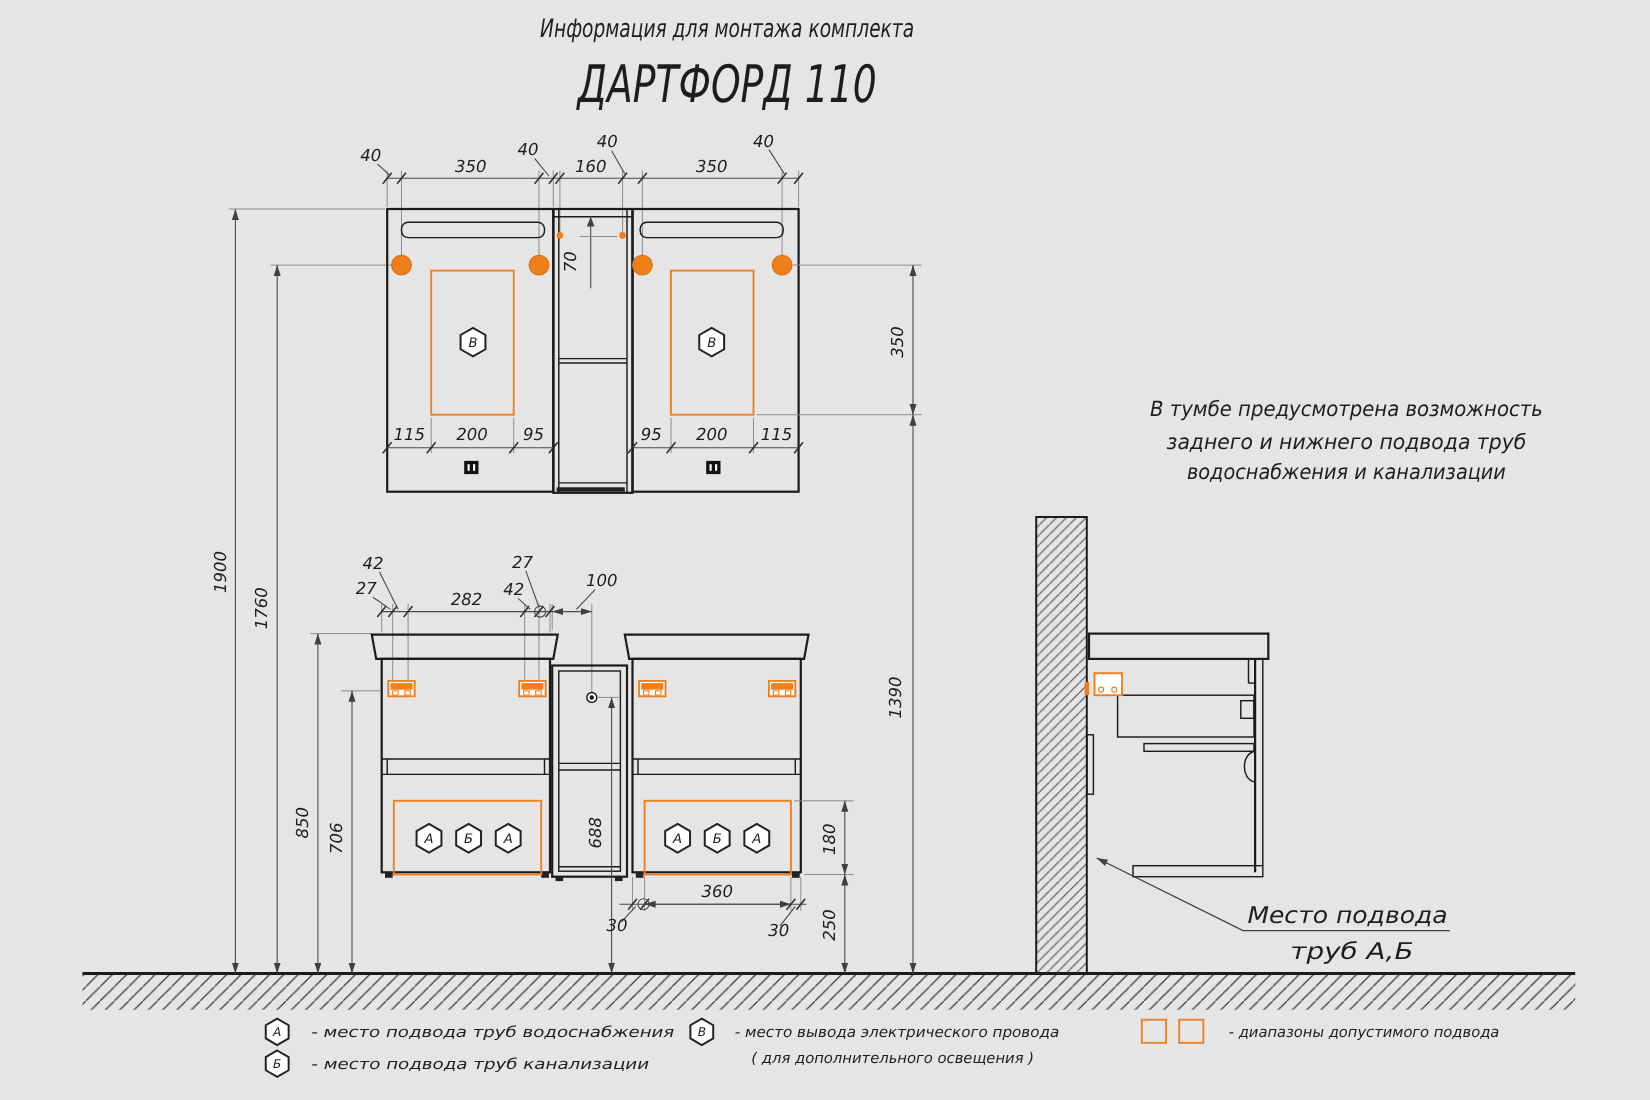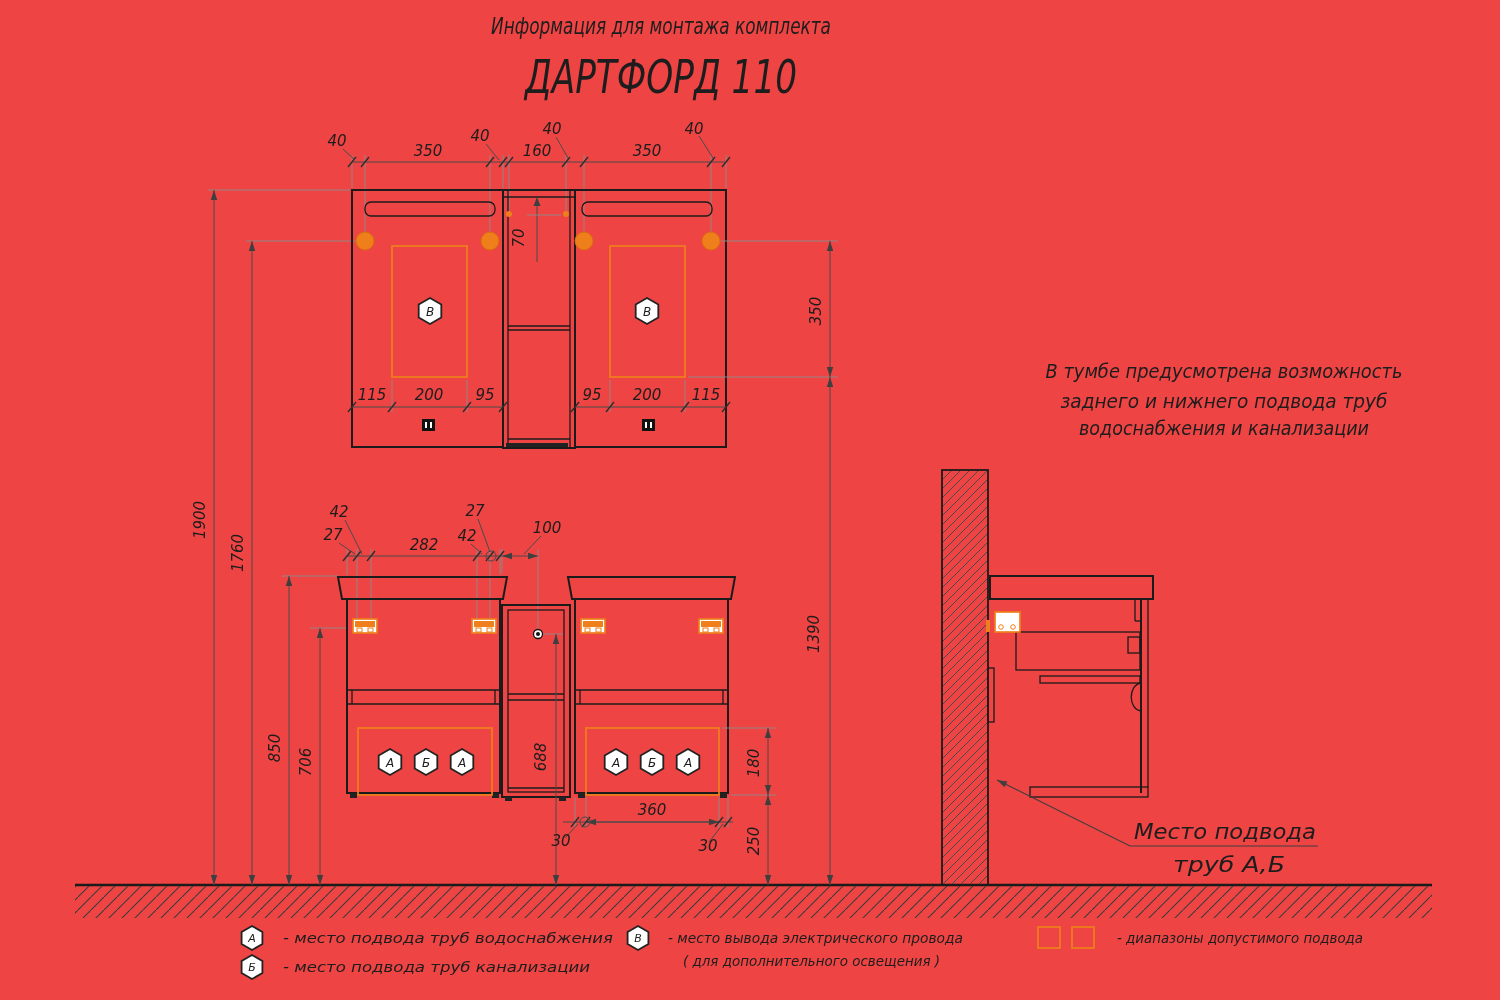--- a/index.html
+++ b/index.html
@@ -1,16 +1,16 @@
 <!DOCTYPE html>
 <html><head>
 <meta charset="utf-8">
 <style>
   html,body{margin:0;padding:0;background:#ffffff;}
-  .stage{position:relative;width:1500px;height:1000px;background:#ef4444;overflow:hidden;}
+  .stage{position:relative;width:1500px;height:1000px;background:#e5e5e5;overflow:hidden;}
   svg{position:absolute;left:0;top:0;}
   
   .ol{stroke:#1b1b1b;stroke-width:2;fill:none;}
   .ol25{stroke:#1b1b1b;stroke-width:2.6;fill:none;}
   .il{stroke:#1b1b1b;stroke-width:1.3;fill:none;}
   .dim{stroke:#4a4a4a;stroke-width:1;fill:none;}
   .ext{stroke:#8c8c8c;stroke-width:0.9;fill:none;}
   .tick{stroke:#2e2e2e;stroke-width:1.4;}
   .org{stroke:#ef7f1a;stroke-width:1.7;fill:none;}
   .orgf{fill:#ef7f1a;}

